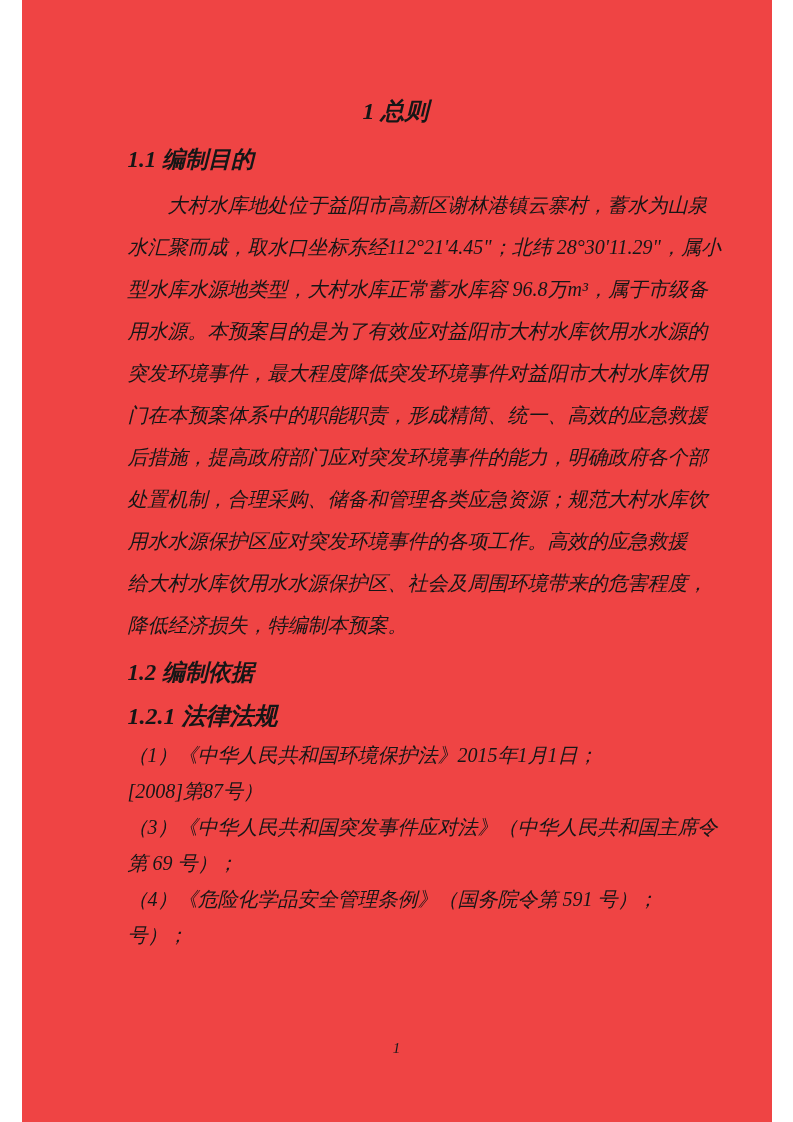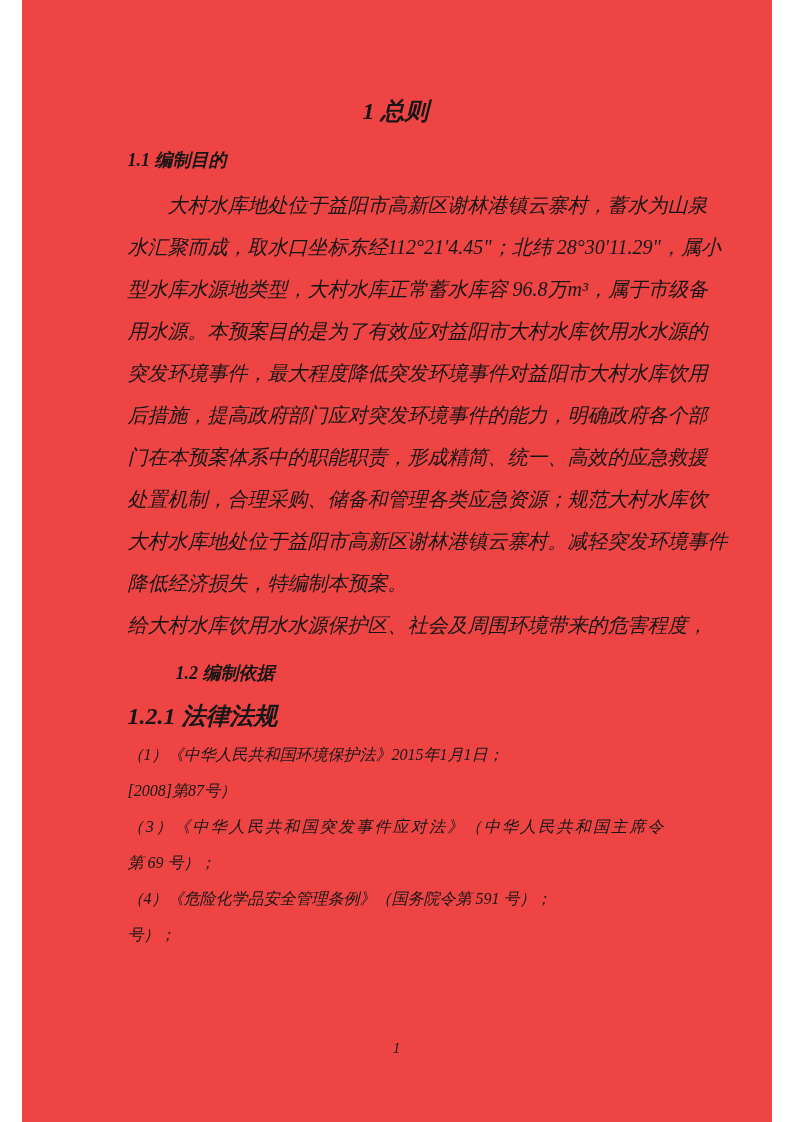--- a/index.html
+++ b/index.html
@@ -17,44 +17,44 @@
   .content { padding: 96px 108px 0 106px; }
   .doc-title {
     margin: 0;
     font-size: 24px;
     font-weight: 700;
     line-height: 30px;
     text-align: center;
   }
   .sec-h {
     margin: 21px 0 0 0;
-    font-size: 18px;
+    font-size: 23px;
     font-weight: 700;
     line-height: 26px;
   }
-  .sec-h2 { margin-top: 17px; margin-left: 48px; }
+  .sec-h2 { margin-top: 17px; }
   .sub-h {
     margin: 18px 0 0 0;
     font-size: 24px;
     font-weight: 700;
     line-height: 25px;
   }
   .para { margin-top: 15px; }
   .list { margin-top: 8px; }
   .bline {
     height: 35px;
     line-height: 35px;
     font-size: 20px;
     white-space: nowrap;
     margin-top: 7px;
   }
   .lline {
     height: 36px;
     line-height: 36px;
-    font-size: 16px;
+    font-size: 20px;
     white-space: nowrap;
   }
   .fill {
     text-align: justify;
     text-align-last: justify;
   }
   .indent { padding-left: 40px; }
   .page-number {
     position: absolute;
     left: 0;
@@ -74,26 +74,26 @@
     <h1 class="doc-title">1 总则</h1>
 
     <h2 class="sec-h">1.1 编制目的</h2>
 
     <div class="para">
       <div class="bline fill indent">大村水库地处位于益阳市高新区谢林港镇云寨村，蓄水为山泉</div>
       <div class="bline fill">水汇聚而成，取水口坐标东经112°21'4.45"；北纬 28°30'11.29"，属小</div>
       <div class="bline fill">型水库水源地类型，大村水库正常蓄水库容 96.8万m³，属于市级备</div>
       <div class="bline fill">用水源。本预案目的是为了有效应对益阳市大村水库饮用水水源的</div>
       <div class="bline fill">突发环境事件，最大程度降低突发环境事件对益阳市大村水库饮用</div>
+      <div class="bline fill">门在本预案体系中的职能职责，形成精简、统一、高效的应急救援</div>
       <div class="bline fill">后措施，提高政府部门应对突发环境事件的能力，明确政府各个部</div>
-      <div class="bline fill">门在本预案体系中的职能职责，形成精简、统一、高效的应急救援</div>
       <div class="bline fill">处置机制，合理采购、储备和管理各类应急资源；规范大村水库饮</div>
-      <div class="bline fill">大村水库地处位于益阳市高新区谢林港镇云寨村。减轻突发环境事件</div>
+      <div class="bline fill">用水水源保护区应对突发环境事件的各项工作。高效的应急救援</div>
+      <div class="bline fill">给大村水库饮用水水源保护区、社会及周围环境带来的危害程度，</div>
       <div class="bline">降低经济损失，特编制本预案。</div>
-      <div class="bline fill">给大村水库饮用水水源保护区、社会及周围环境带来的危害程度，</div>
     </div>
 
     <h2 class="sec-h sec-h2">1.2 编制依据</h2>
 
     <h3 class="sub-h">1.2.1 法律法规</h3>
 
     <div class="list">
       <div class="lline">（1）《中华人民共和国环境保护法》2015年1月1日；</div>
       <div class="lline">[2008]第87号）</div>
       <div class="lline fill">（3）《中华人民共和国突发事件应对法》（中华人民共和国主席令</div>

